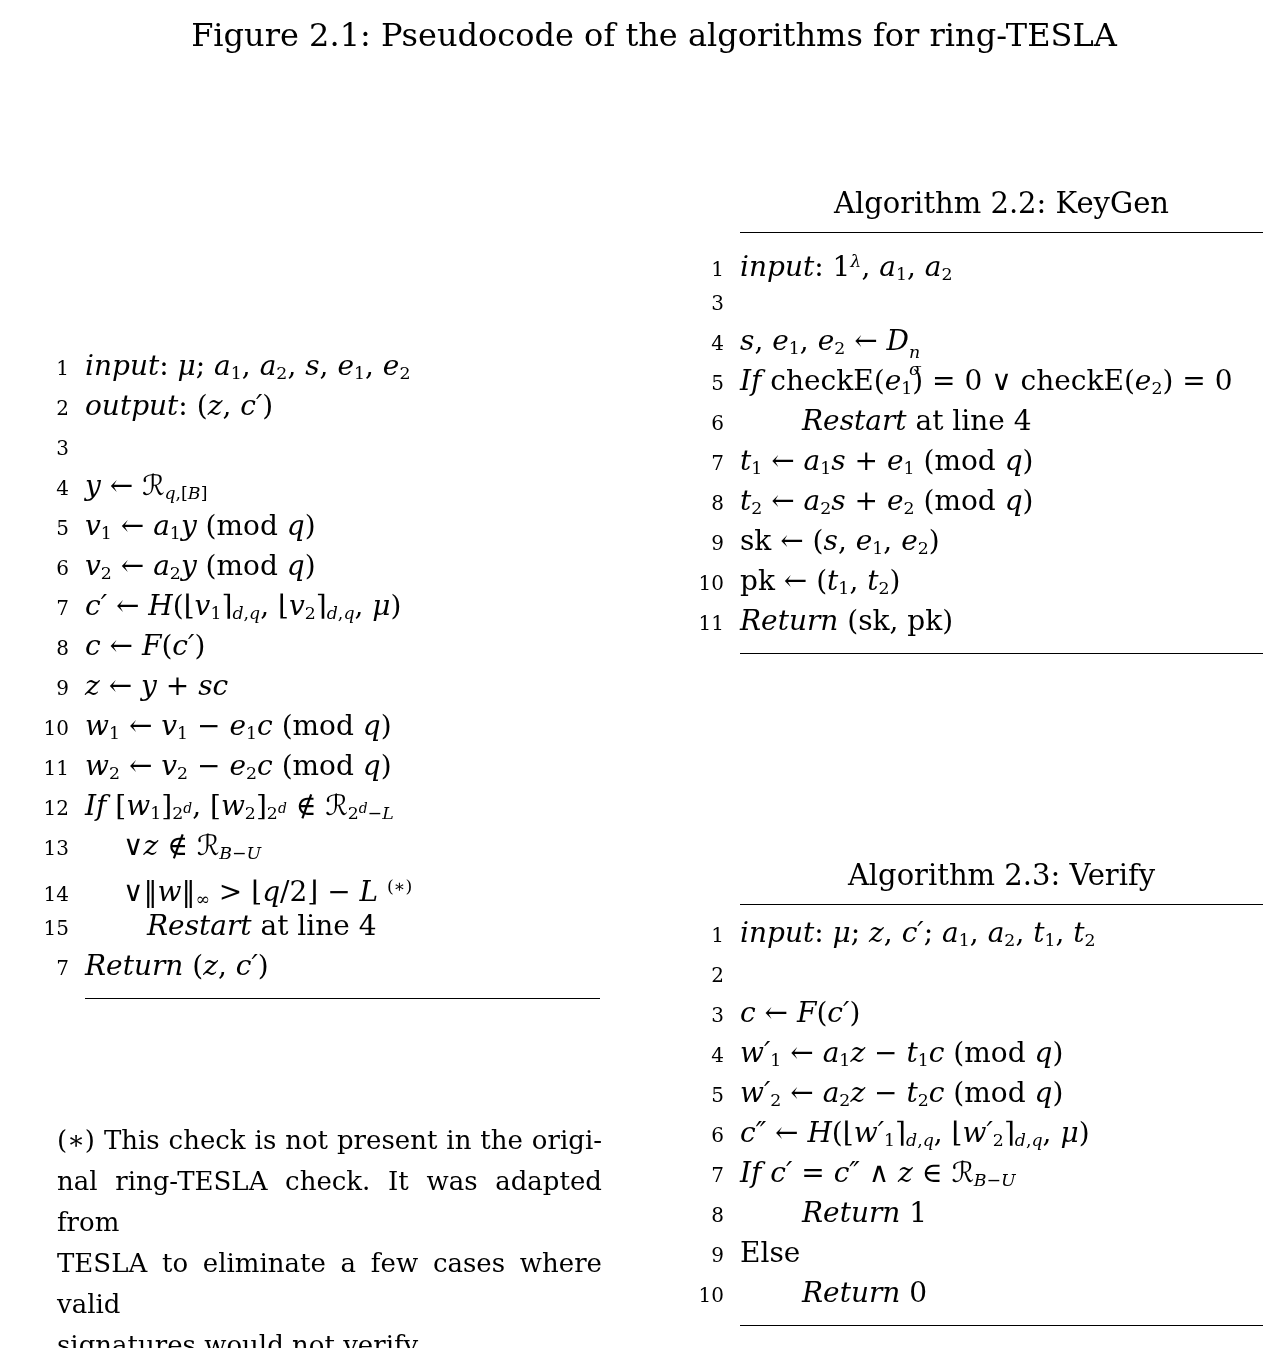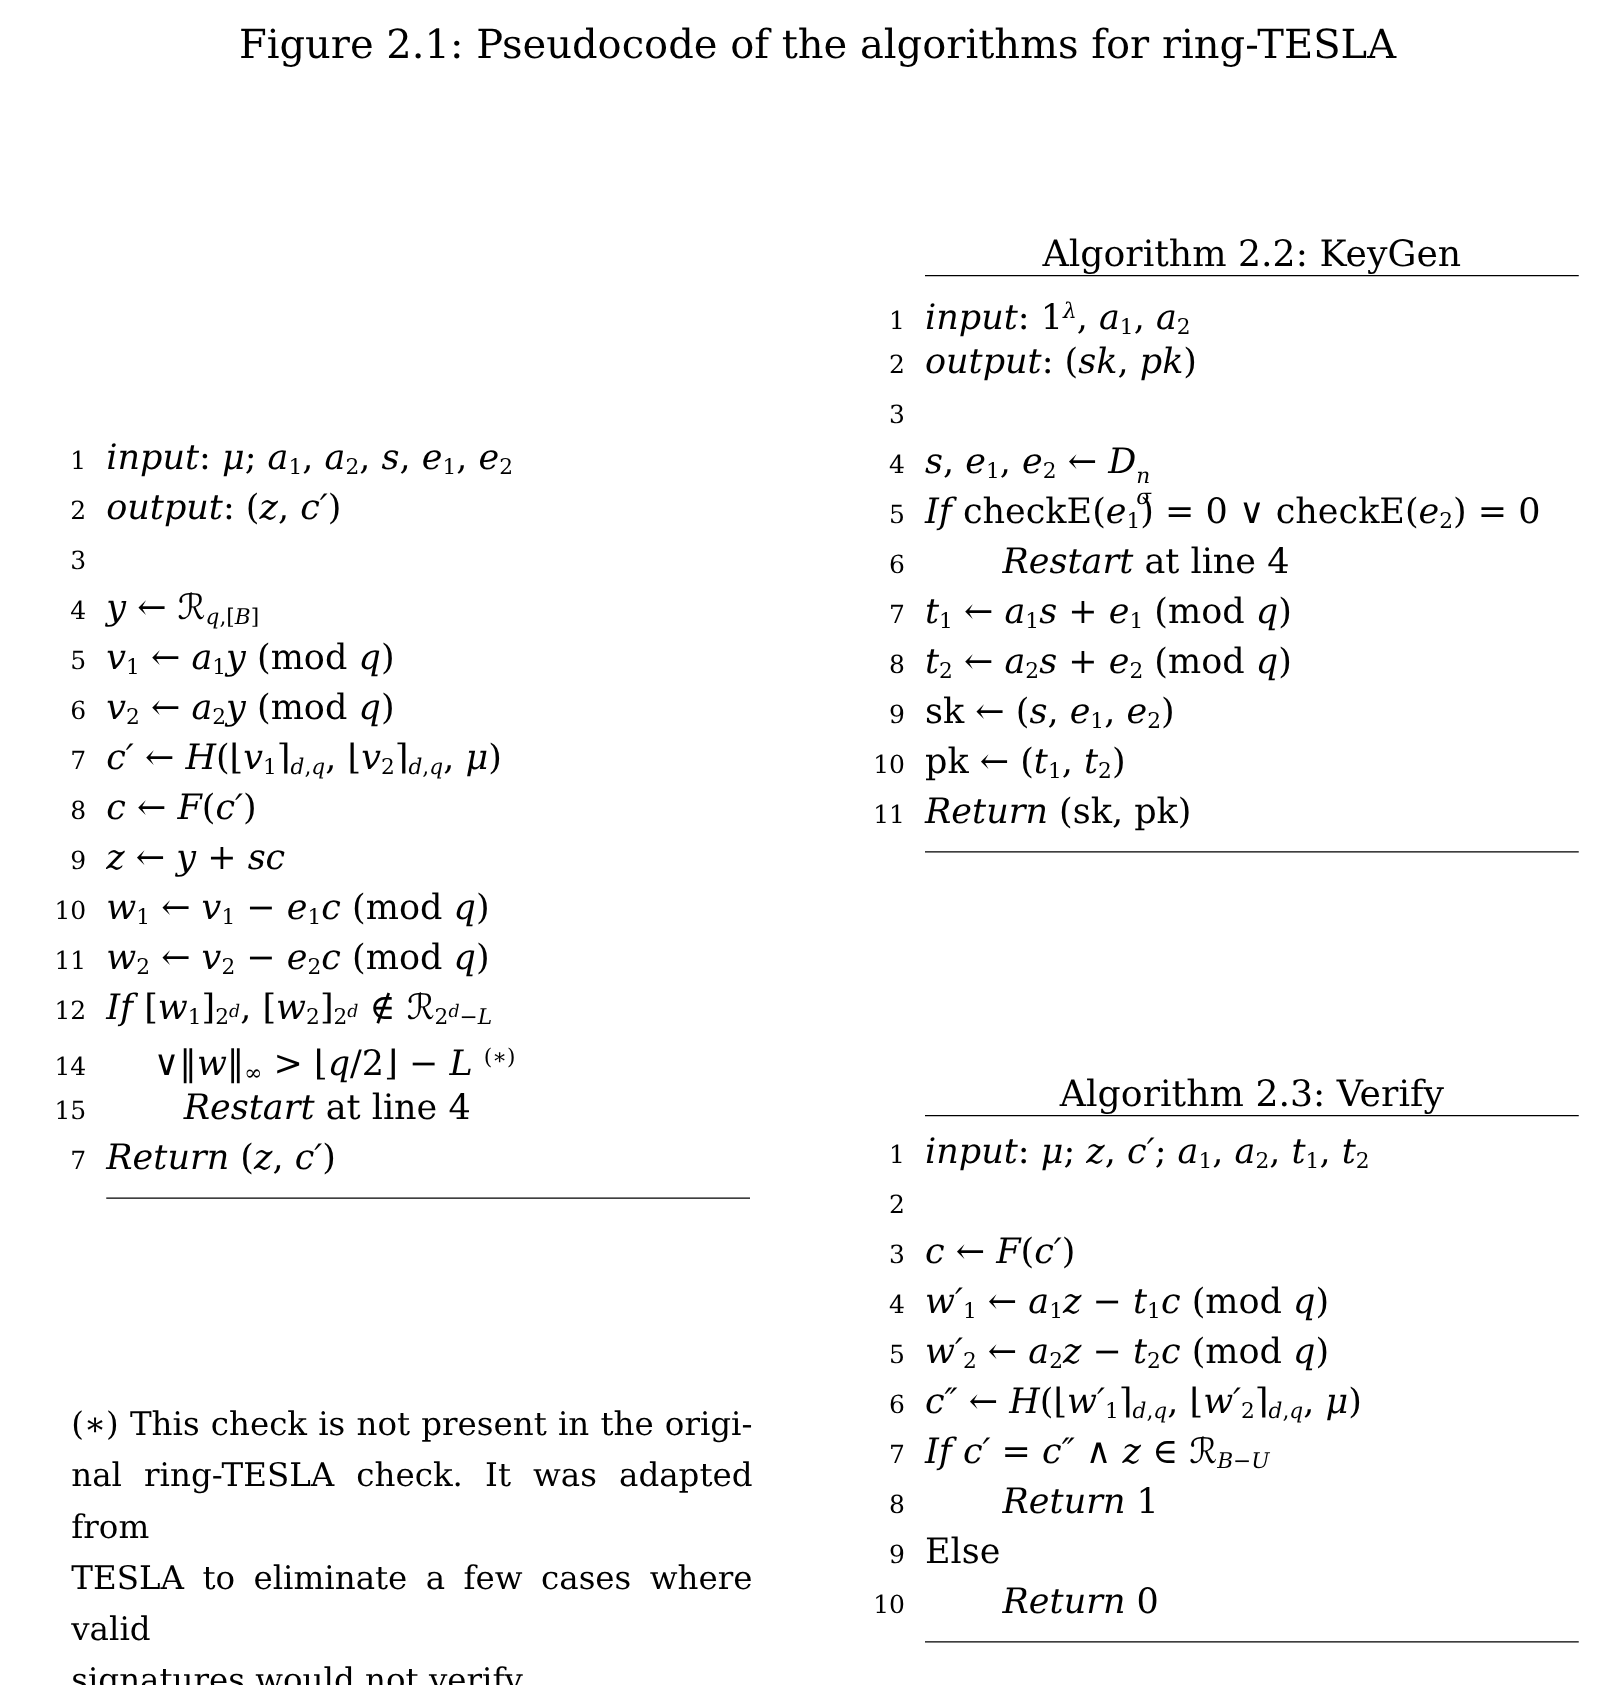--- a/index.html
+++ b/index.html
@@ -6,21 +6,21 @@
   .page{position:relative;width:1284px;height:1348px;background:#ffffff;color:#000000;
         font-family:"DejaVu Serif","Liberation Serif",serif;overflow:hidden;}
   .fig-title{position:absolute;top:16px;left:0;width:100%;text-align:center;font-size:32px;padding-left:12px;}
 
   .algo{position:absolute;}
   .algo-sign{left:33px;top:338px;width:567px;}
   .algo-keygen{left:688px;top:186px;width:575px;}
   .algo-verify{left:688px;top:858px;width:575px;}
 
   .algo-head{margin-left:52px;text-align:center;font-size:29px;
-             padding-bottom:0;border-bottom:1.5px solid #000;}
+             padding-bottom:12px;border-bottom:1.5px solid #000;}
   .algo-body{padding-top:8px;}
   .algo-line{height:40px;line-height:40px;white-space:nowrap;}
   .line-no{display:inline-block;width:36px;text-align:right;margin-right:16px;font-size:20px;}
   .code{font-size:28px;}
   .ind1{padding-left:38px;}
   .ind2{padding-left:62px;}
   .algo-rule{margin-left:52px;margin-top:12px;border-top:1.5px solid #000;height:0;}
 
   .m-it{font-style:italic;}
   .m-bf{font-style:italic;font-weight:normal;}
@@ -49,32 +49,32 @@
         <div class="algo-line"><span class="line-no">3</span><span class="code"></span></div>
         <div class="algo-line"><span class="line-no">4</span><span class="code"><span class="m-it">y</span><span> ← </span><span class="m-cal">ℛ</span><span class="m-sub"><span class="m-it">q</span><span>,[</span><span class="m-it">B</span><span>]</span></span></span></div>
         <div class="algo-line"><span class="line-no">5</span><span class="code"><span class="m-it">v</span><span class="m-sub">1</span><span> ← </span><span class="m-it">a</span><span class="m-sub">1</span><span class="m-it">y</span><span> (mod </span><span class="m-it">q</span><span>)</span></span></div>
         <div class="algo-line"><span class="line-no">6</span><span class="code"><span class="m-it">v</span><span class="m-sub">2</span><span> ← </span><span class="m-it">a</span><span class="m-sub">2</span><span class="m-it">y</span><span> (mod </span><span class="m-it">q</span><span>)</span></span></div>
         <div class="algo-line"><span class="line-no">7</span><span class="code"><span class="m-it">c′</span><span> ← </span><span class="m-it">H</span><span>(⌊</span><span class="m-it">v</span><span class="m-sub">1</span><span>⌉</span><span class="m-sub"><span class="m-it">d</span><span>,</span><span class="m-it">q</span></span><span>, ⌊</span><span class="m-it">v</span><span class="m-sub">2</span><span>⌉</span><span class="m-sub"><span class="m-it">d</span><span>,</span><span class="m-it">q</span></span><span>, </span><span class="m-it">μ</span><span>)</span></span></div>
         <div class="algo-line"><span class="line-no">8</span><span class="code"><span class="m-it">c</span><span> ← </span><span class="m-it">F</span><span>(</span><span class="m-it">c′</span><span>)</span></span></div>
         <div class="algo-line"><span class="line-no">9</span><span class="code"><span class="m-it">z</span><span> ← </span><span class="m-it">y</span><span> + </span><span class="m-it">sc</span></span></div>
         <div class="algo-line"><span class="line-no">10</span><span class="code"><span class="m-it">w</span><span class="m-sub">1</span><span> ← </span><span class="m-it">v</span><span class="m-sub">1</span><span> − </span><span class="m-it">e</span><span class="m-sub">1</span><span class="m-it">c</span><span> (mod </span><span class="m-it">q</span><span>)</span></span></div>
         <div class="algo-line"><span class="line-no">11</span><span class="code"><span class="m-it">w</span><span class="m-sub">2</span><span> ← </span><span class="m-it">v</span><span class="m-sub">2</span><span> − </span><span class="m-it">e</span><span class="m-sub">2</span><span class="m-it">c</span><span> (mod </span><span class="m-it">q</span><span>)</span></span></div>
         <div class="algo-line"><span class="line-no">12</span><span class="code"><span class="m-bf">If </span><span>[</span><span class="m-it">w</span><span class="m-sub">1</span><span>]</span><span class="m-sub"><span>2</span><span class="m-sup m-it">d</span></span><span>, [</span><span class="m-it">w</span><span class="m-sub">2</span><span>]</span><span class="m-sub"><span>2</span><span class="m-sup m-it">d</span></span><span> ∉ </span><span class="m-cal">ℛ</span><span class="m-sub"><span>2</span><span class="m-sup m-it">d</span><span>−</span><span class="m-it">L</span></span></span></div>
+        <div class="algo-line"><span class="line-no">13</span><span class="code ind1"><span>∨</span><span class="m-it">z</span><span> ∉ </span><span class="m-cal">ℛ</span><span class="m-sub"><span class="m-it">B</span><span>−</span><span class="m-it">U</span></span></span></div>
         <div class="algo-line"><span class="line-no">14</span><span class="code ind1"><span>∨‖</span><span class="m-it">w</span><span>‖</span><span class="m-sub">∞</span><span> &gt; ⌊</span><span class="m-it">q</span><span>/2⌋ − </span><span class="m-it">L</span><span> </span><span class="m-sup">(∗)</span></span></div>
         <div class="algo-line"><span class="line-no">15</span><span class="code ind2"><span class="m-bf">Restart</span><span> at line 4</span></span></div>
         <div class="algo-line"><span class="line-no">7</span><span class="code"><span class="m-bf">Return</span><span> (</span><span class="m-it">z</span><span>, </span><span class="m-it">c′</span><span>)</span></span></div>
       </div>
     <div class="algo-rule"></div>
   </div>
 
   <div class="algo algo-keygen">
     <div class="algo-head">Algorithm 2.2: KeyGen</div>
     <div class="algo-body">
         <div class="algo-line"><span class="line-no">1</span><span class="code"><span class="m-bf">input</span><span>: 1</span><span class="m-sup m-it">λ</span><span>, </span><span class="m-it">a</span><span class="m-sub">1</span><span>, </span><span class="m-it">a</span><span class="m-sub">2</span></span></div>
-        <div class="algo-line"><span class="line-no">2</span><span class="code"><span class="m-bf">output</span><span>: (</span><span class="m-it">sk</span><span>, </span><span class="m-it">pk</span><span>)</span></span></div>
         <div class="algo-line"><span class="line-no">3</span><span class="code"></span></div>
         <div class="algo-line"><span class="line-no">4</span><span class="code"><span class="m-it">s</span><span>, </span><span class="m-it">e</span><span class="m-sub">1</span><span>, </span><span class="m-it">e</span><span class="m-sub">2</span><span> ← </span><span class="m-it">D</span><span class="m-stk">
               <span>n</span>
               <span>σ</span>
             </span></span></div>
         <div class="algo-line"><span class="line-no">5</span><span class="code"><span class="m-bf">If </span><span>checkE(</span><span class="m-it">e</span><span class="m-sub">1</span><span>) = 0 ∨ checkE(</span><span class="m-it">e</span><span class="m-sub">2</span><span>) = 0</span></span></div>
         <div class="algo-line"><span class="line-no">6</span><span class="code ind2"><span class="m-bf">Restart</span><span> at line 4</span></span></div>
         <div class="algo-line"><span class="line-no">7</span><span class="code"><span class="m-it">t</span><span class="m-sub">1</span><span> ← </span><span class="m-it">a</span><span class="m-sub">1</span><span class="m-it">s</span><span> + </span><span class="m-it">e</span><span class="m-sub">1</span><span> (mod </span><span class="m-it">q</span><span>)</span></span></div>
         <div class="algo-line"><span class="line-no">8</span><span class="code"><span class="m-it">t</span><span class="m-sub">2</span><span> ← </span><span class="m-it">a</span><span class="m-sub">2</span><span class="m-it">s</span><span> + </span><span class="m-it">e</span><span class="m-sub">2</span><span> (mod </span><span class="m-it">q</span><span>)</span></span></div>
         <div class="algo-line"><span class="line-no">9</span><span class="code"><span>sk ← (</span><span class="m-it">s</span><span>, </span><span class="m-it">e</span><span class="m-sub">1</span><span>, </span><span class="m-it">e</span><span class="m-sub">2</span><span>)</span></span></div>

